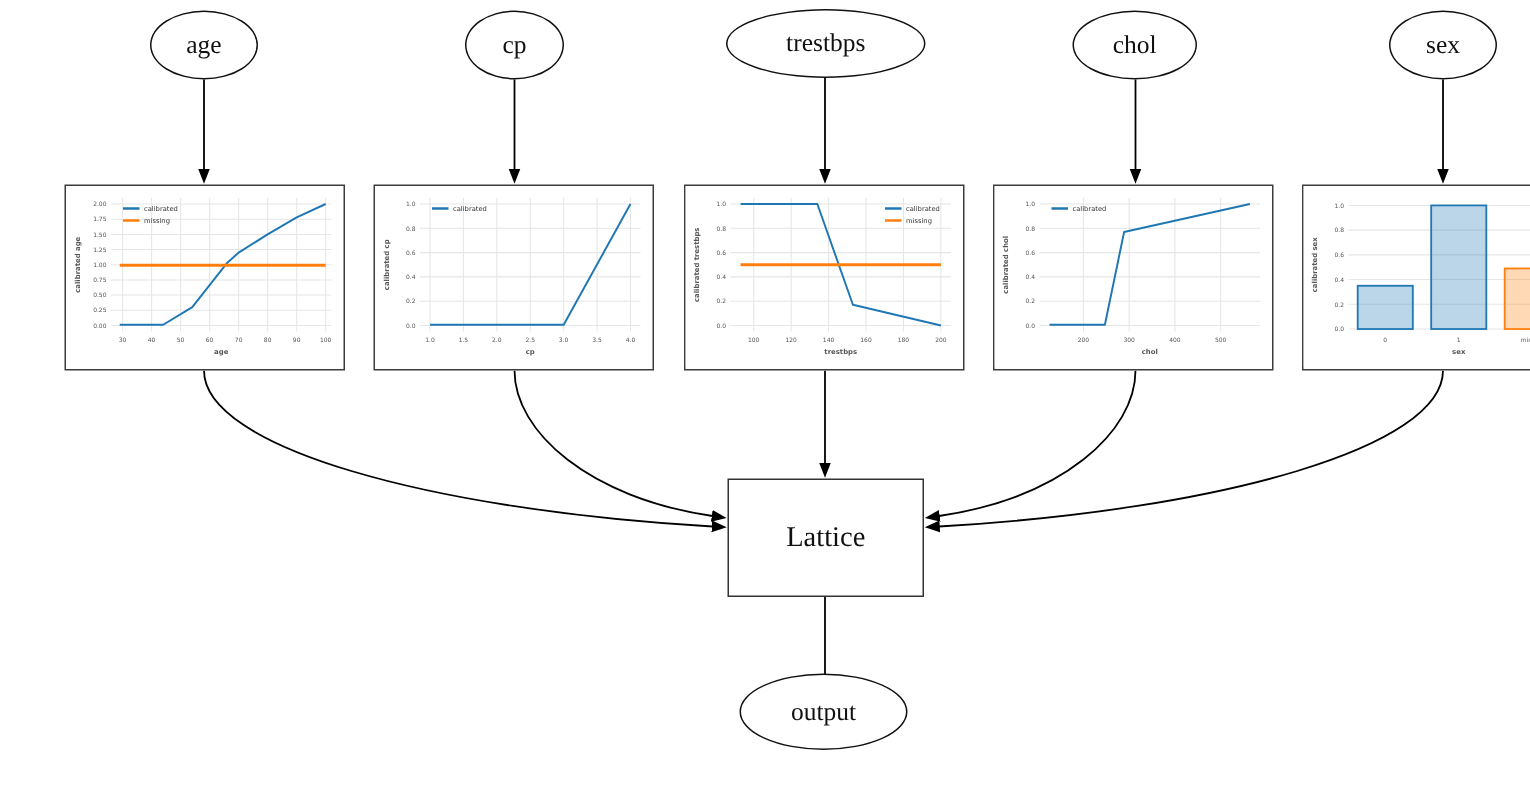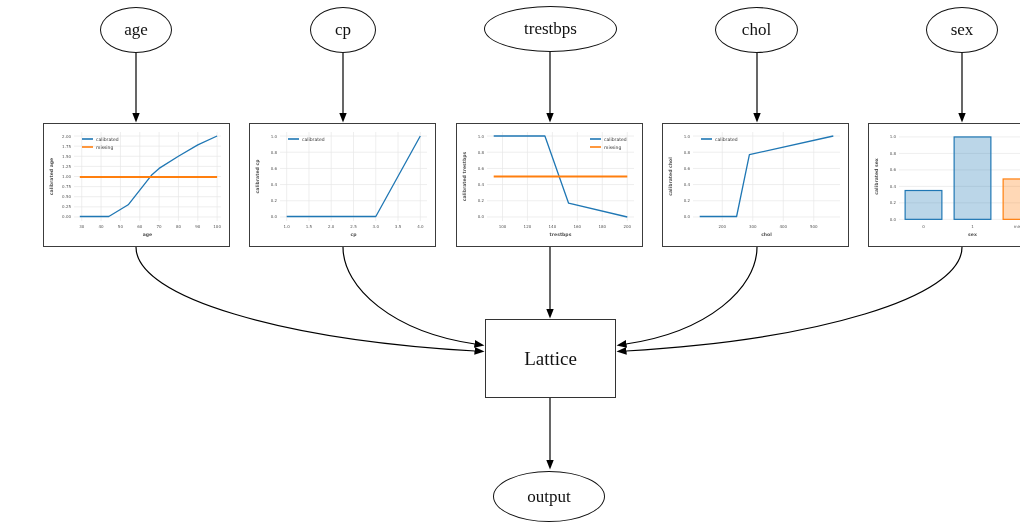--- a/index.html
+++ b/index.html
@@ -252,17 +252,17 @@
         <rect x="36.125" y="66.50925925925927" width="36.75" height="28.84259259259258" fill="rgba(31,119,180,0.30)" stroke="#1f77b4" stroke-width="1.2"></rect>
         <rect x="85.125" y="12.944444444444443" width="36.75" height="82.4074074074074" fill="rgba(31,119,180,0.30)" stroke="#1f77b4" stroke-width="1.2"></rect>
         <rect x="134.125" y="54.97222222222222" width="36.75" height="40.379629629629626" fill="rgba(255,127,14,0.30)" stroke="#ff7f0e" stroke-width="1.2"></rect>
       </svg>
     </div>
 
   <div class="node-box" style="left:445px;top:319px;width:131px;height:79px;">
     <span>Lattice</span>
   </div>
 
-  <div class="node-ellipse" style="left:453px;top:471px;width:112px;height:51px;">
+  <div class="node-ellipse" style="left:453px;top:449px;width:112px;height:51px;">
     <span>output</span>
   </div>
 
 </div>
 
 </body></html>

